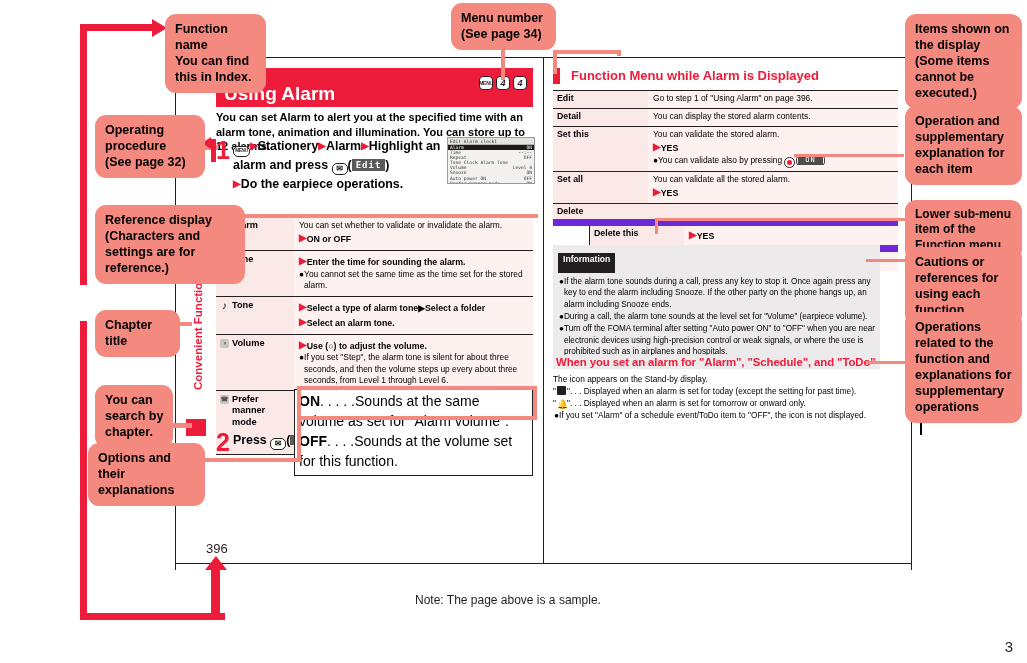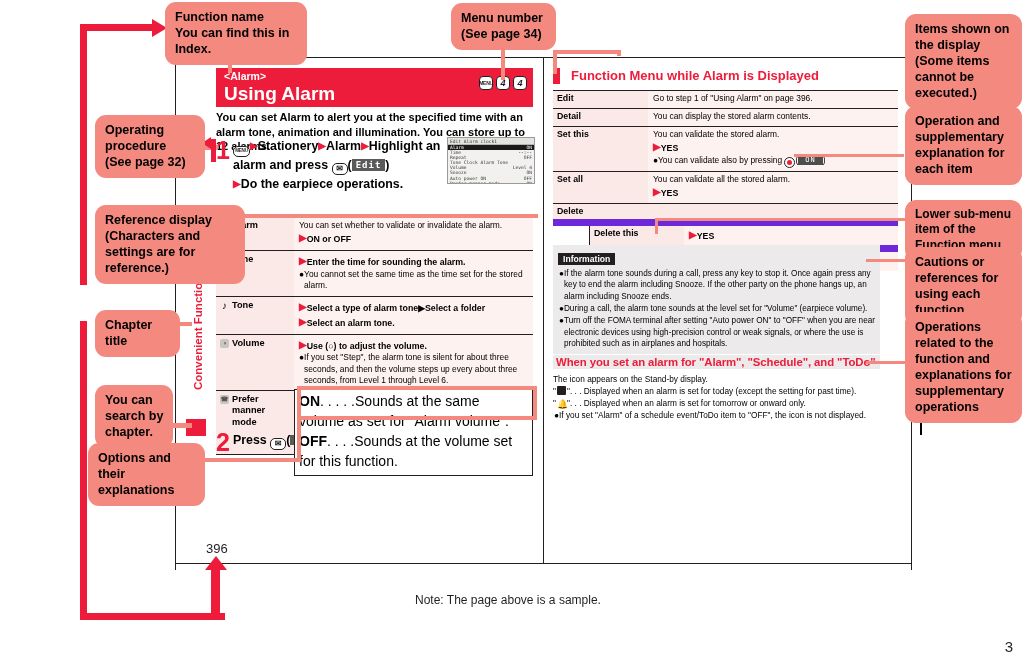--- a/index.html
+++ b/index.html
@@ -207,21 +207,21 @@
   }
   .circkey i { display: block; width: 5px; height: 5px; border-radius: 50%; background: #ed1c3a; }
 
   
   .info-block {
     position: absolute; left: 553px; top: 245px; width: 327px; z-index: 8;
     background: #eceaea; padding: 3px 5px 5px 5px;
   }
   .info-tag {
     display: inline-block; background: #231f20; color: #fff;
-    font-size: 8.6px; font-weight: bold; padding: 1px 5px 1px 5px;
+    font-size: 8.6px; font-weight: bold; padding: 1px 5px 9px 5px;
     margin-bottom: 2px;
   }
   .info-li {
     font-size: 8.2px; line-height: 1.38; text-indent: -5px; padding-left: 6px; margin-top: 1px;
   }
 
   .when-head {
     position: absolute; left: 553px; top: 355px; width: 327px; height: 14px;
     background: #eceaea; color: #ed1c3a; font-size: 11.4px; font-weight: bold;
     padding-left: 3px; z-index: 8; line-height: 14px; letter-spacing: -0.1px;
@@ -478,21 +478,21 @@
   </div>
 
   <div class="when-head">When you set an alarm for "Alarm", "Schedule", and "ToDo"</div>
   <div class="when-body">
     <div>The icon appears on the Stand-by display.</div>
     <div>"<span class="alarm-ico"></span>"<span>. . . Displayed when an alarm is set for today (except the setting for past time).</span></div>
     <div>"<span class="alarm-ico bell">🔔</span>"<span>. . . Displayed when an alarm is set for tomorrow or onward only.</span></div>
     <div class="li">●<span>If you set "Alarm" of a schedule event/ToDo item to "OFF", the icon is not displayed.</span></div>
   </div>
 
-  <div class="callout" style="left:165px; top:2px; width:142px;">
+  <div class="callout" style="left:165px; top:14px; width:101px;">
     <span style="white-space:pre-line">Function name
 You can find this in Index.</span>
   </div>
   <div class="conn-pink" style="left:228px; top:51px; width:4px; height:22px;"></div>
 
   <div class="callout" style="left:451px; top:3px; width:105px;">
     <span style="white-space:pre-line">Menu number
 (See page 34)</span>
   </div>
   <div class="conn-pink" style="left:501px; top:38px; width:4px; height:42px;"></div>

